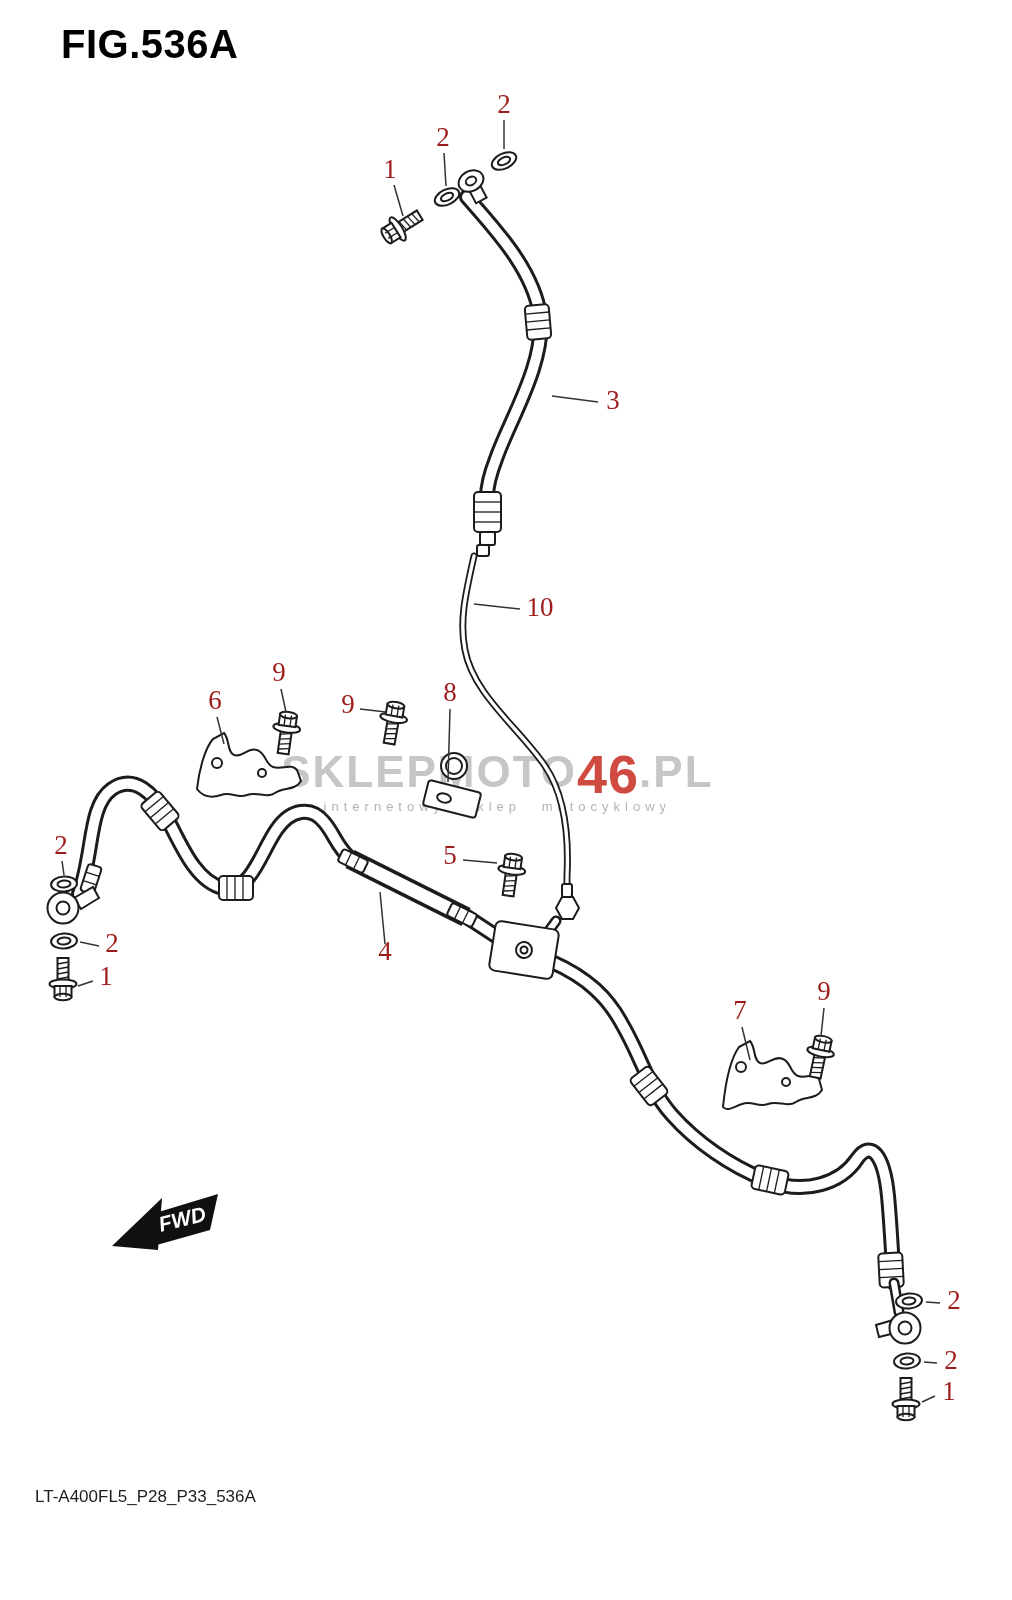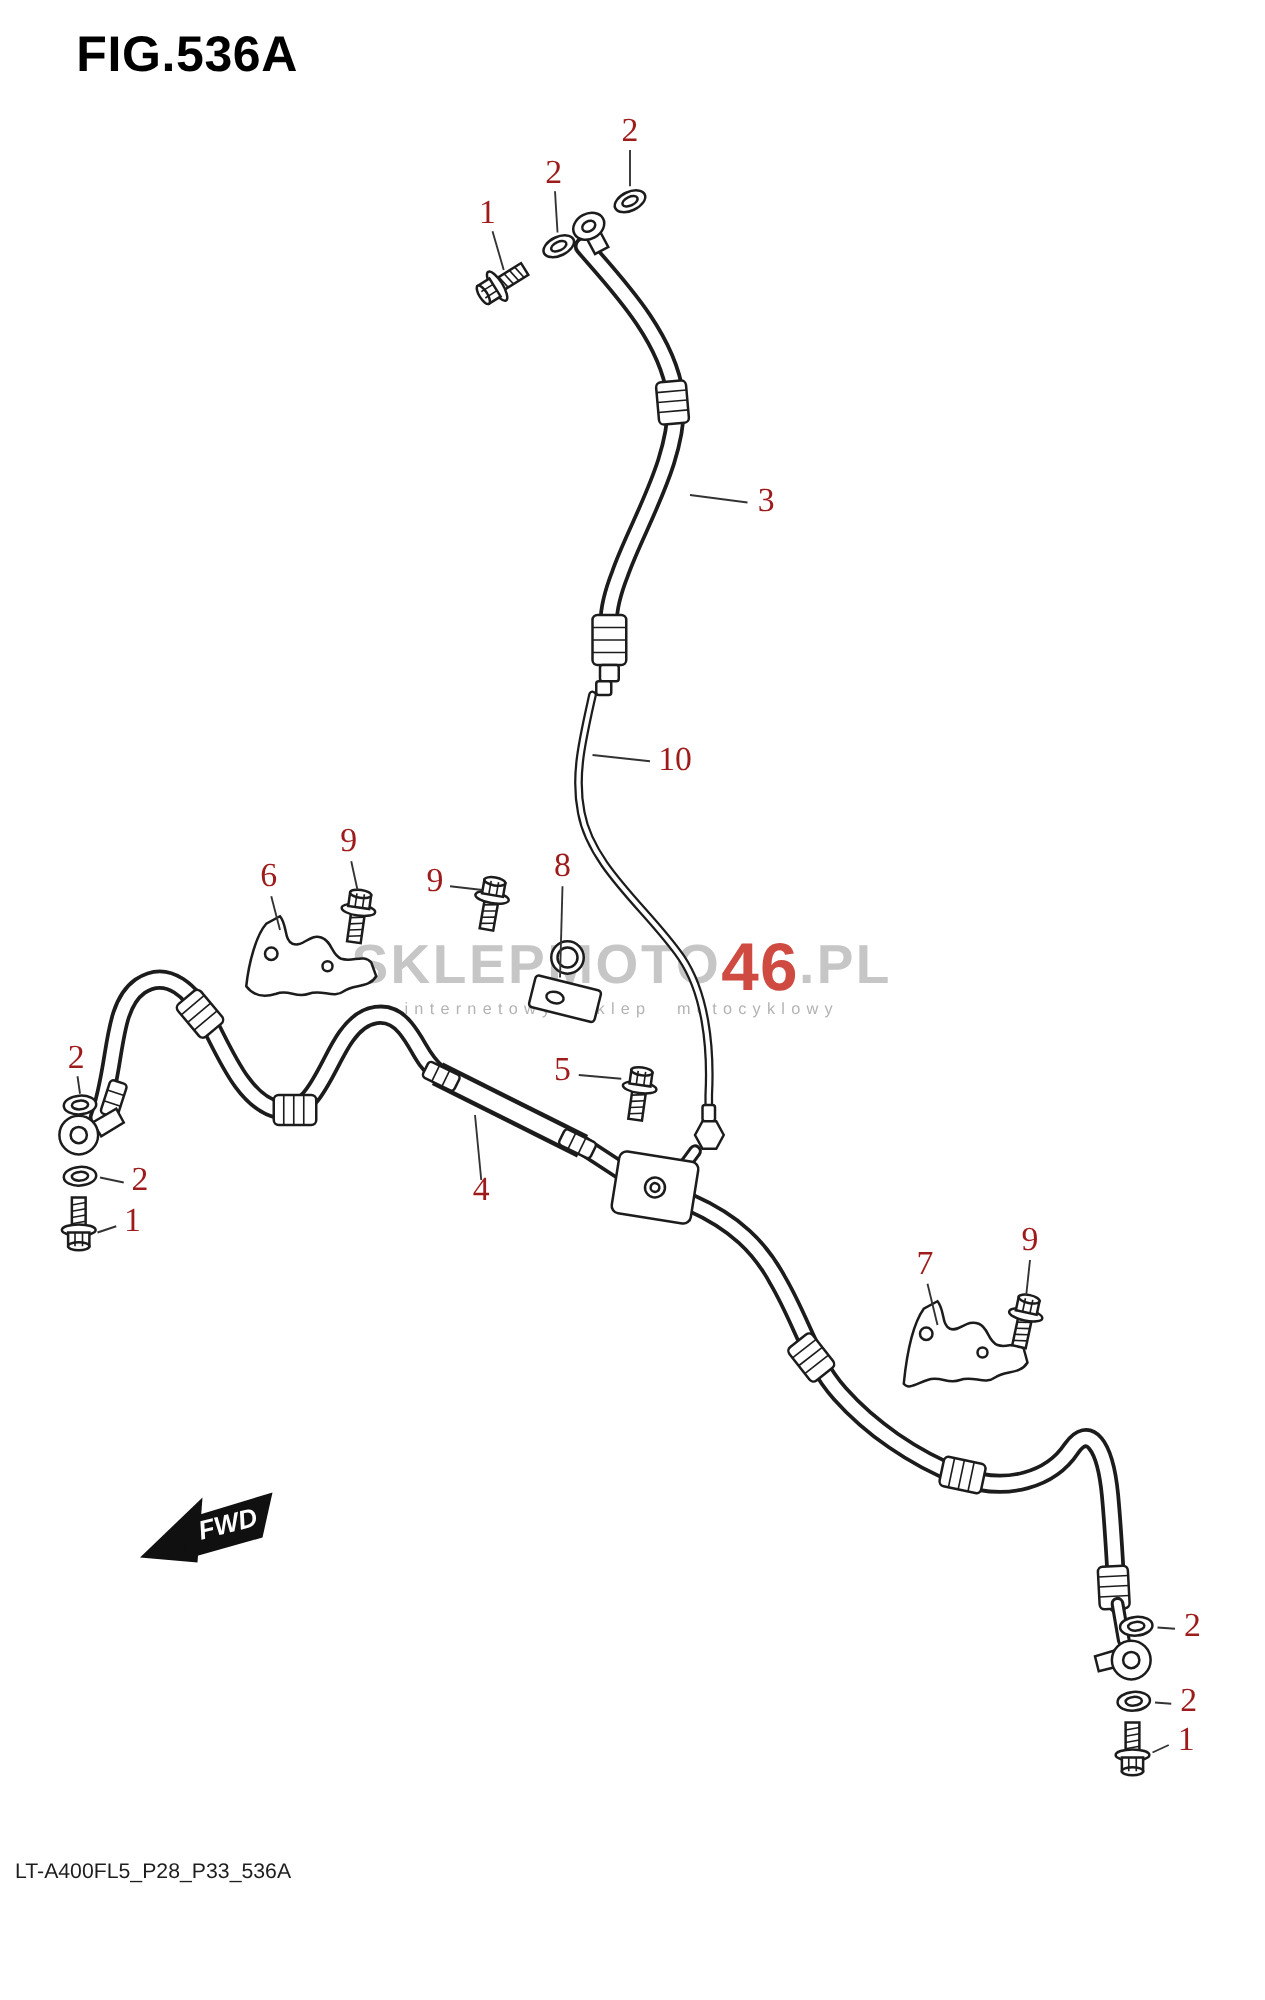--- a/index.html
+++ b/index.html
@@ -35,21 +35,21 @@
   .callout-label {
     font-family:"Liberation Serif", serif;
     font-size:27px; fill:var(--callout,#9e1b1b); text-anchor:middle;
   }
   .callout-leader { stroke:#333; stroke-width:1.5; }
 
   .fwd-poly { fill:#101010; }
   .fwd-text { fill:#ffffff; font-size:21px; font-weight:bold; font-style:italic;
               font-family:"Liberation Sans", sans-serif; text-anchor:middle; }
 
-  .footer { position:absolute; left:12px; top:1480px; z-index:3; color:#1d1d1d; font-size:17px; line-height:34px; }
+  .footer { position:absolute; left:35px; top:1480px; z-index:3; color:#1d1d1d; font-size:17px; line-height:34px; }
 </style>
 </head>
 <body>
 
 <div class="page">
 
   <div class="fig-title">FIG.536A</div>
 
   <div class="watermark">
     <div class="wm-line1"><span>SKLEPMOTO</span><span class="wm-num">46</span><span>.PL</span></div>

